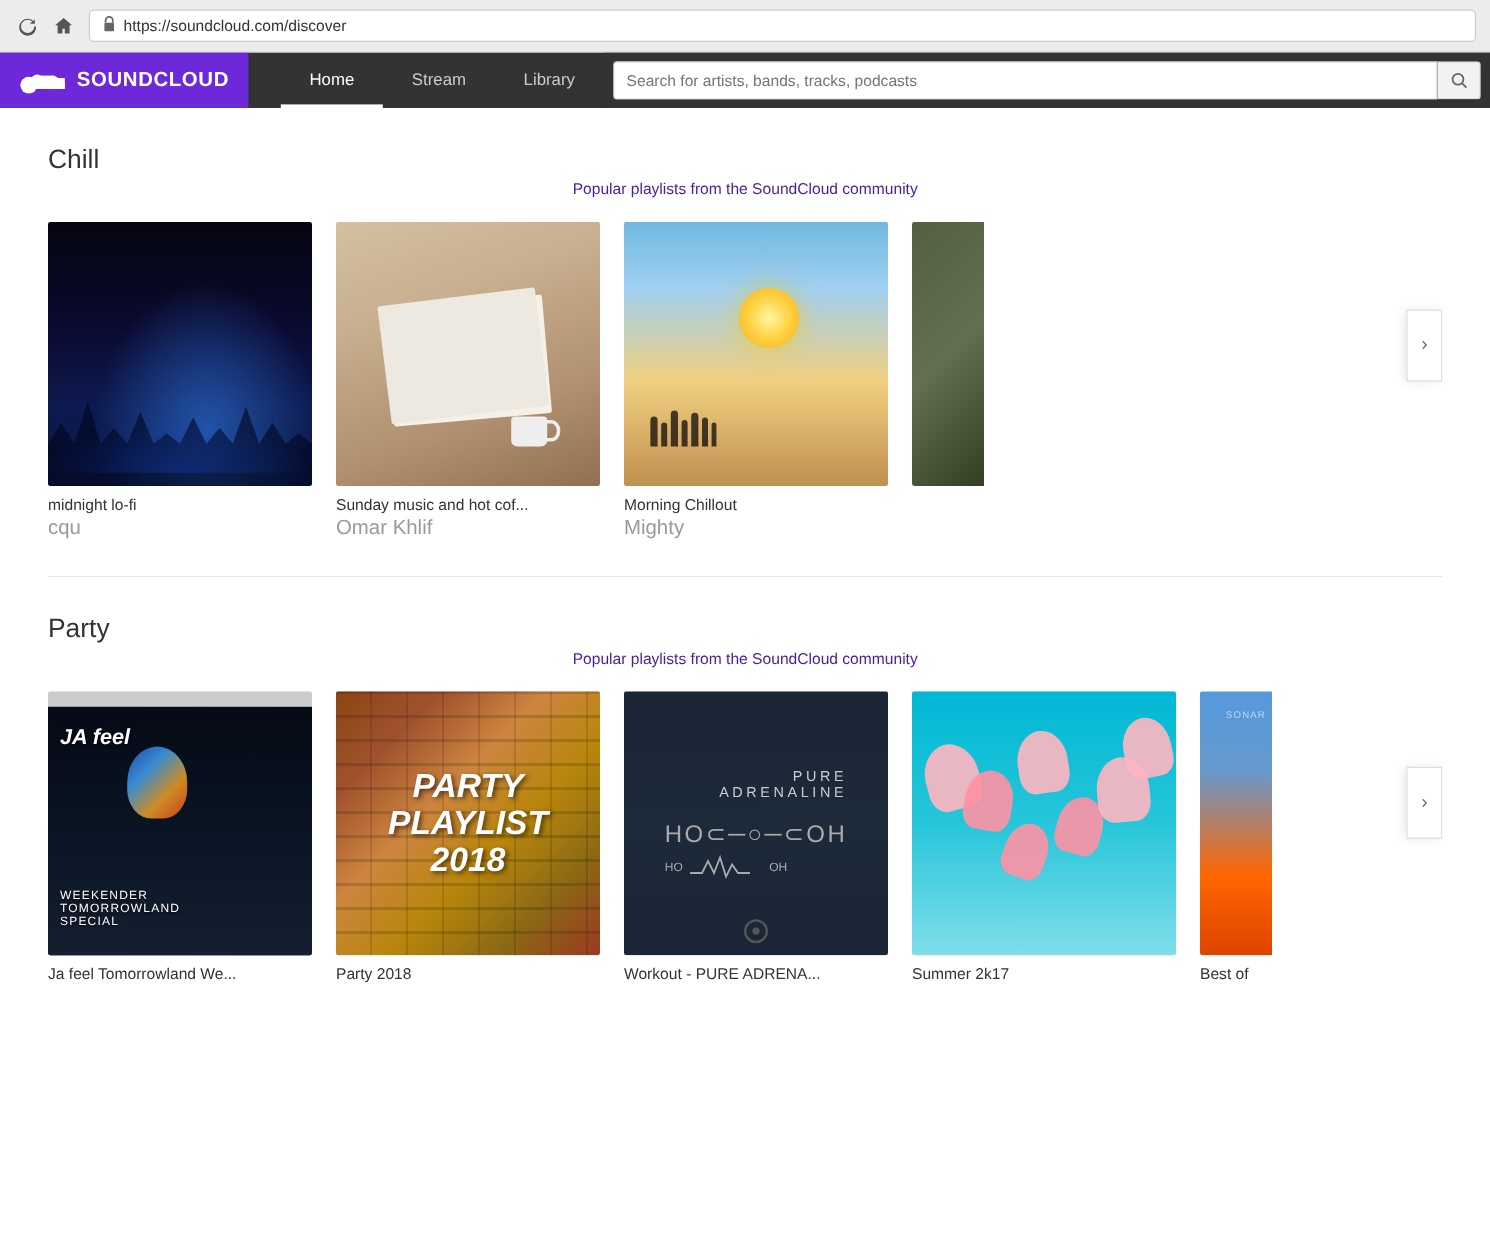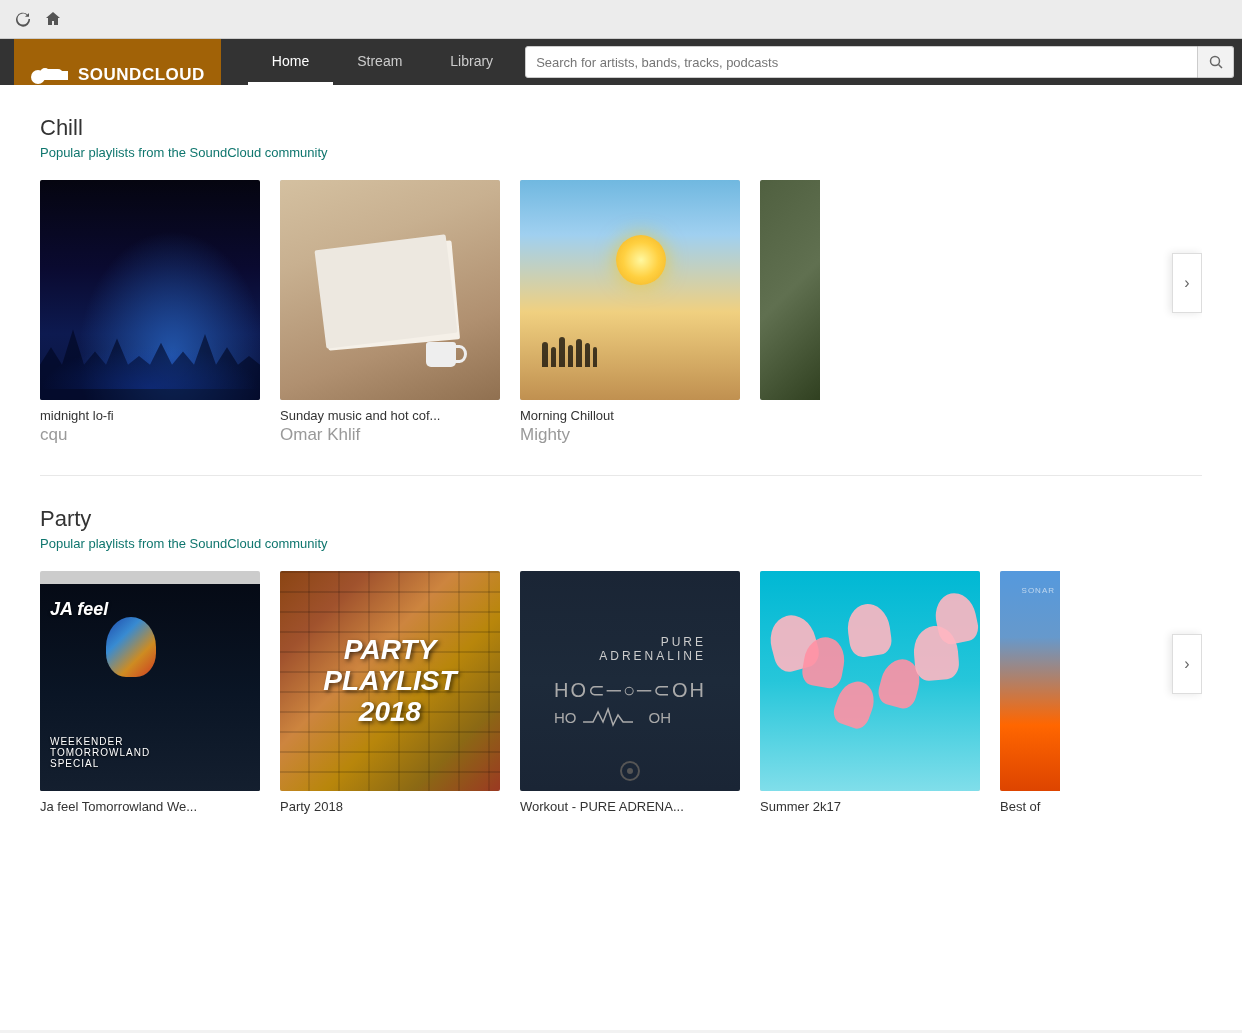--- a/index.html
+++ b/index.html
@@ -31,27 +31,26 @@
     .lock-icon { color: #666; font-size: 12px; }
 
     
     .sc-nav {
       display: flex;
       align-items: stretch;
       background: #333;
       height: 46px;
     }
     .sc-logo {
-      background: #a16207;
-      display: flex;
-      align-items: flex-end;
+      background: #6d28d9;
+      display: flex;
+      align-items: center;
       padding: 0 16px;
       gap: 8px;
       min-width: 200px;
-      margin-left: 14px;
     }
     .sc-logo-icon {
       display: flex;
       align-items: center;
     }
     .sc-logo-text {
       color: white;
       font-size: 17px;
       font-weight: bold;
       letter-spacing: 0.5px;
@@ -112,22 +111,23 @@
 
     .section { margin-bottom: 50px; }
     .section-title {
       font-size: 22px;
       font-weight: 400;
       color: #333;
       margin-bottom: 4px;
     }
     .section-subtitle {
       font-size: 13px;
-      color: #0f766e;
+      color: #4c1d95;
       margin-bottom: 20px;
+      text-align: center;
     }
 
     .playlist-row {
       display: flex;
       gap: 20px;
       position: relative;
       overflow: hidden;
     }
 
     .playlist-item {
@@ -252,20 +252,29 @@
     <button class="browser-btn">
       <svg width="16" height="16" viewBox="0 0 16 16" fill="none">
         <path d="M13.5 8A5.5 5.5 0 1 1 8 2.5c1.5 0 2.8.6 3.8 1.5L10 5.8h4V2l-1.4 1.4A7 7 0 1 0 15 8h-1.5z" fill="#555"></path>
       </svg>
     </button>
     <button class="browser-btn">
       <svg width="16" height="16" viewBox="0 0 16 16" fill="none">
         <path d="M8 1L1 7h2v7h4v-4h2v4h4V7h2L8 1z" fill="#555"></path>
       </svg>
     </button>
+  </div>
+  <div class="address-bar">
+    <span class="lock-icon">
+      <svg width="12" height="14" viewBox="0 0 12 14" fill="none">
+        <rect x="2" y="6" width="8" height="7" rx="1" fill="#666"></rect>
+        <path d="M3 6V4a3 3 0 0 1 6 0v2" stroke="#666" stroke-width="1.5" fill="none"></path>
+      </svg>
+    </span>
+    <span>https://soundcloud.com/discover</span>
   </div>
 </div>
 
 <nav class="sc-nav">
   <div class="sc-logo">
     <div class="sc-logo-icon">
       <svg width="40" height="24" viewBox="0 0 40 24" fill="white">
         <ellipse cx="8" cy="16" rx="7" ry="7"></ellipse>
         <ellipse cx="15" cy="12" rx="5" ry="5"></ellipse>
         <ellipse cx="21" cy="14" rx="4" ry="4"></ellipse>
@@ -419,21 +428,21 @@
         <div class="playlist-author"></div>
       </div>
 
       <div class="playlist-item">
         <div class="playlist-thumb">
           <div style="width:100%;height:100%;background:linear-gradient(180deg, #1a2535 0%, #1d2a3a 50%, #1a2535 100%);position:relative;">
             <div class="workout-overlay">
               <div class="workout-title">PURE ADRENALINE</div>
 
               <div style="color:#aaa;font-size:20px;margin-top:15px;letter-spacing:2px;">HO⊂─○─⊂OH</div>
-              <div style="color:#aaa;font-size:15px;margin-top:5px;display:flex;align-items:center;gap:6px;">
+              <div style="color:#aaa;font-size:10px;margin-top:5px;display:flex;align-items:center;gap:6px;">
                 <span>HO</span>
                 <svg width="60" height="20" viewBox="0 0 60 20">
                   <polyline points="0,15 10,15 15,5 20,15 25,2 30,18 35,8 40,15 50,15" stroke="#aaa" stroke-width="1.5" fill="none"></polyline>
                 </svg>
                 <span>OH</span>
               </div>
             </div>
 
             <div style="position:absolute;bottom:10px;left:50%;transform:translateX(-50%);width:20px;height:20px;border-radius:50%;border:2px solid #555;display:flex;align-items:center;justify-content:center;">
               <div style="width:6px;height:6px;background:#555;border-radius:50%;"></div>

